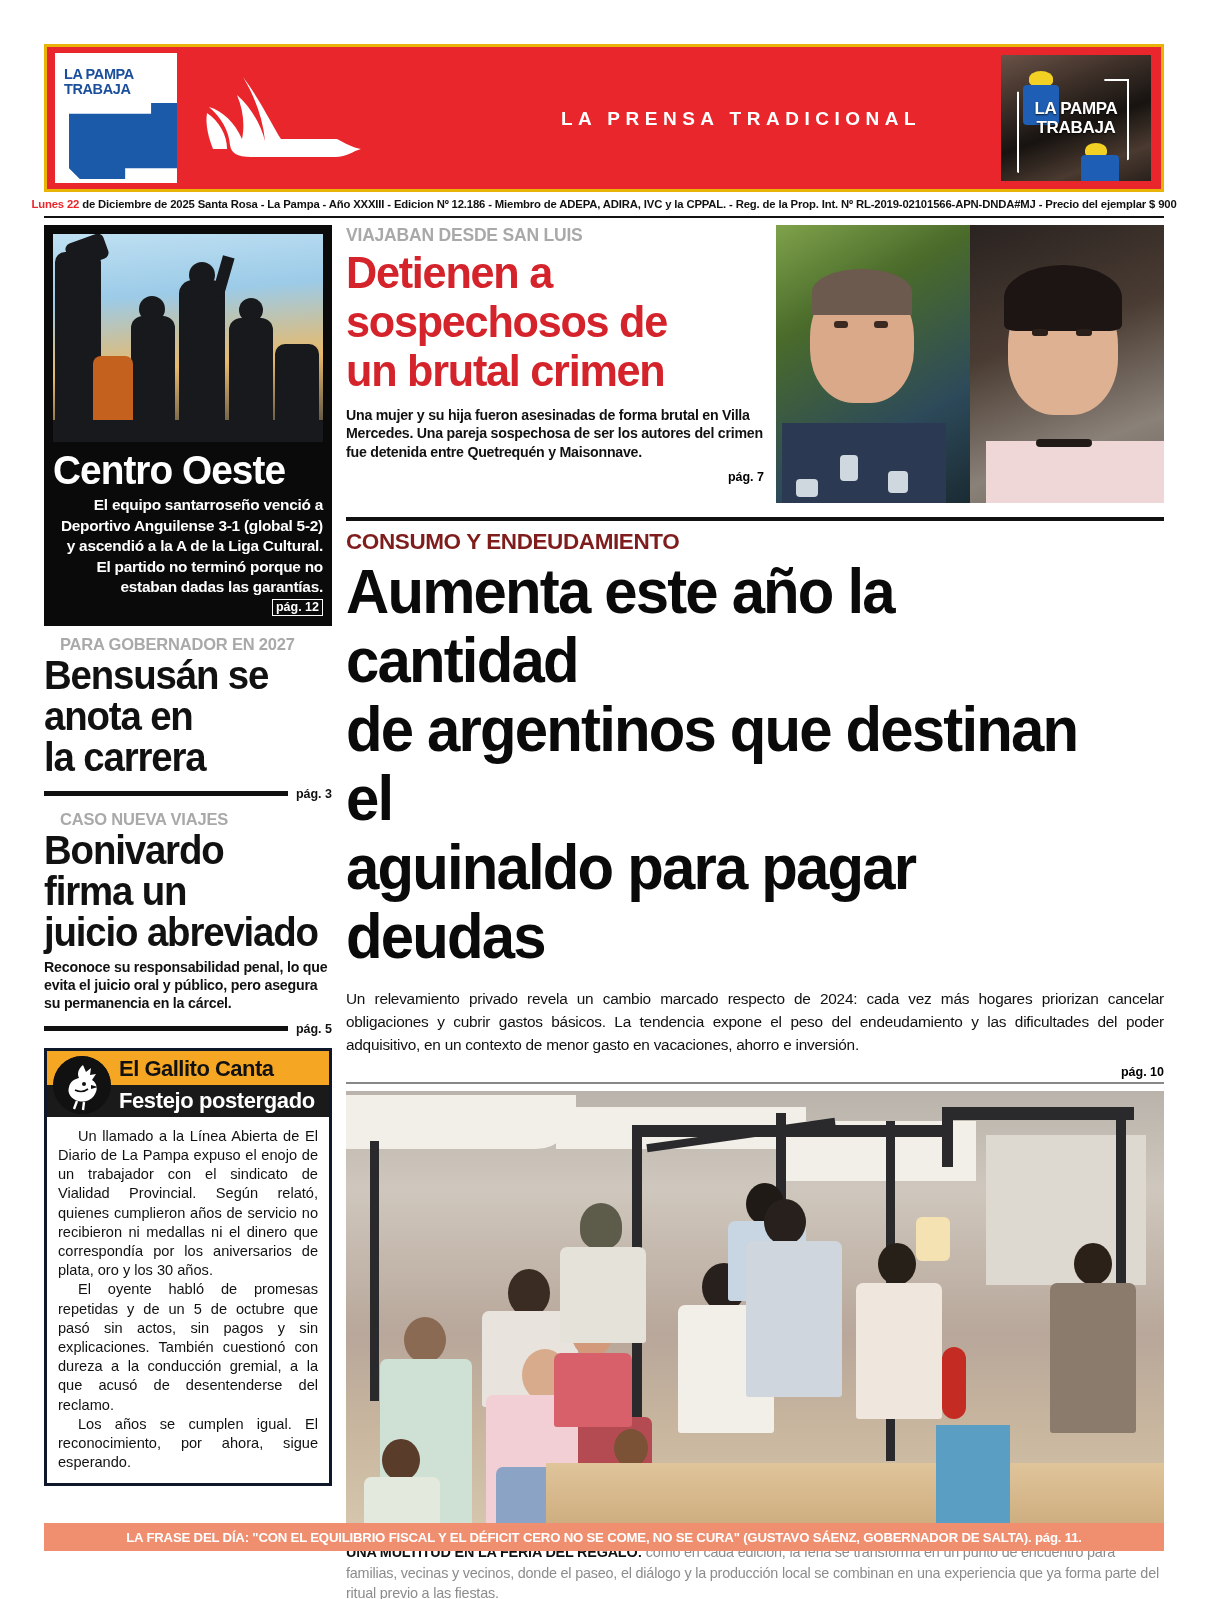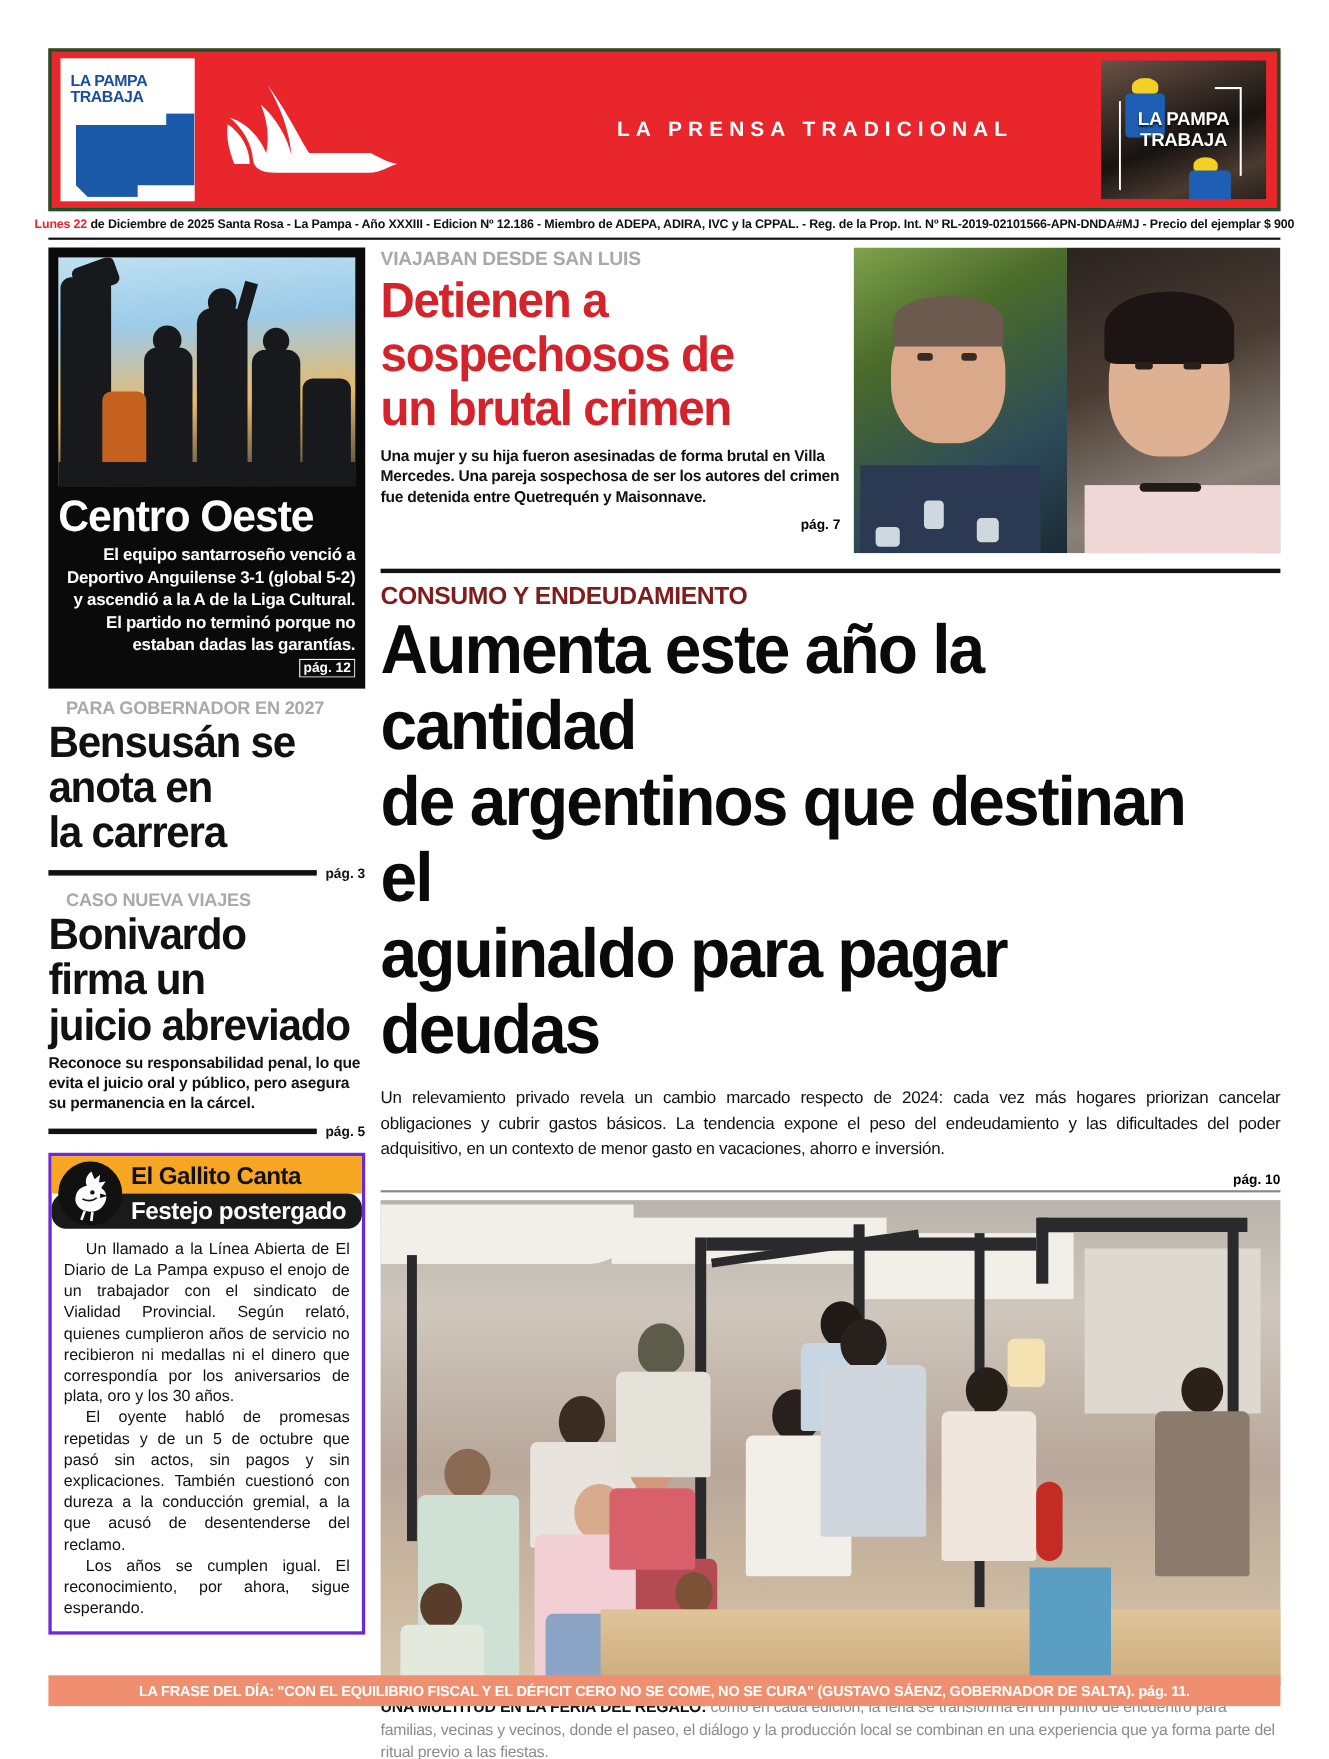--- a/index.html
+++ b/index.html
@@ -14,21 +14,21 @@
     width: 1208px; height: 1599px;
     background: #ffffff;
     padding: 44px 44px 0 44px;
   }
 
   
   .masthead {
     position: relative;
     height: 148px;
     background: #e8262c;
-    border: 3px solid #14532d;
+    border: 3px solid #eab308;
     display: flex; align-items: stretch;
     overflow: hidden;
   }
   .logo-left {
     width: 122px; margin: 6px 0 6px 8px;
     background: #ffffff;
     position: relative; flex: 0 0 auto;
     overflow: hidden;
   }
   .logo-left .lp-text {
@@ -160,31 +160,31 @@
   .rule-row .rule { flex: 1 1 auto; height: 5px; background: #111; }
   .rule-row .pg { font-size: 12.5px; font-weight: bold; color: #111; }
   .sub-left {
     font-size: 14.2px; line-height: 18.4px; color: #111;
     font-weight: bold; margin-top: 5px; letter-spacing: -0.2px;
     font-family: "Liberation Sans Narrow", "Liberation Sans", sans-serif;
   }
 
   
   .gallito {
-    margin-top: 12px; border: 3px solid #6d28d9;
+    margin-top: 12px; border: 3px solid #0f172a;
     background: #fff; position: relative;
   }
   .gal-head { background: #f5a623; height: 34px; position: relative; }
   .gal-head .t {
     position: absolute; left: 72px; top: 5px;
     font-size: 22px; font-weight: bold; color: #111;
     letter-spacing: -0.5px;
     font-family: "Liberation Sans Narrow", "Liberation Sans", sans-serif;
   }
-  .gal-sub { background: #1a1a1a; height: 32px; position: relative; border-radius: 13px; }
+  .gal-sub { background: #1a1a1a; height: 32px; position: relative; }
   .gal-sub .t {
     position: absolute; left: 72px; top: 3px;
     font-size: 22px; font-weight: bold; color: #fff;
     letter-spacing: -0.4px;
     font-family: "Liberation Sans Narrow", "Liberation Sans", sans-serif;
   }
   .rooster {
     position: absolute; left: 6px; top: 5px;
     width: 58px; height: 58px; border-radius: 50%;
     background: #111; z-index: 4; overflow: hidden;

